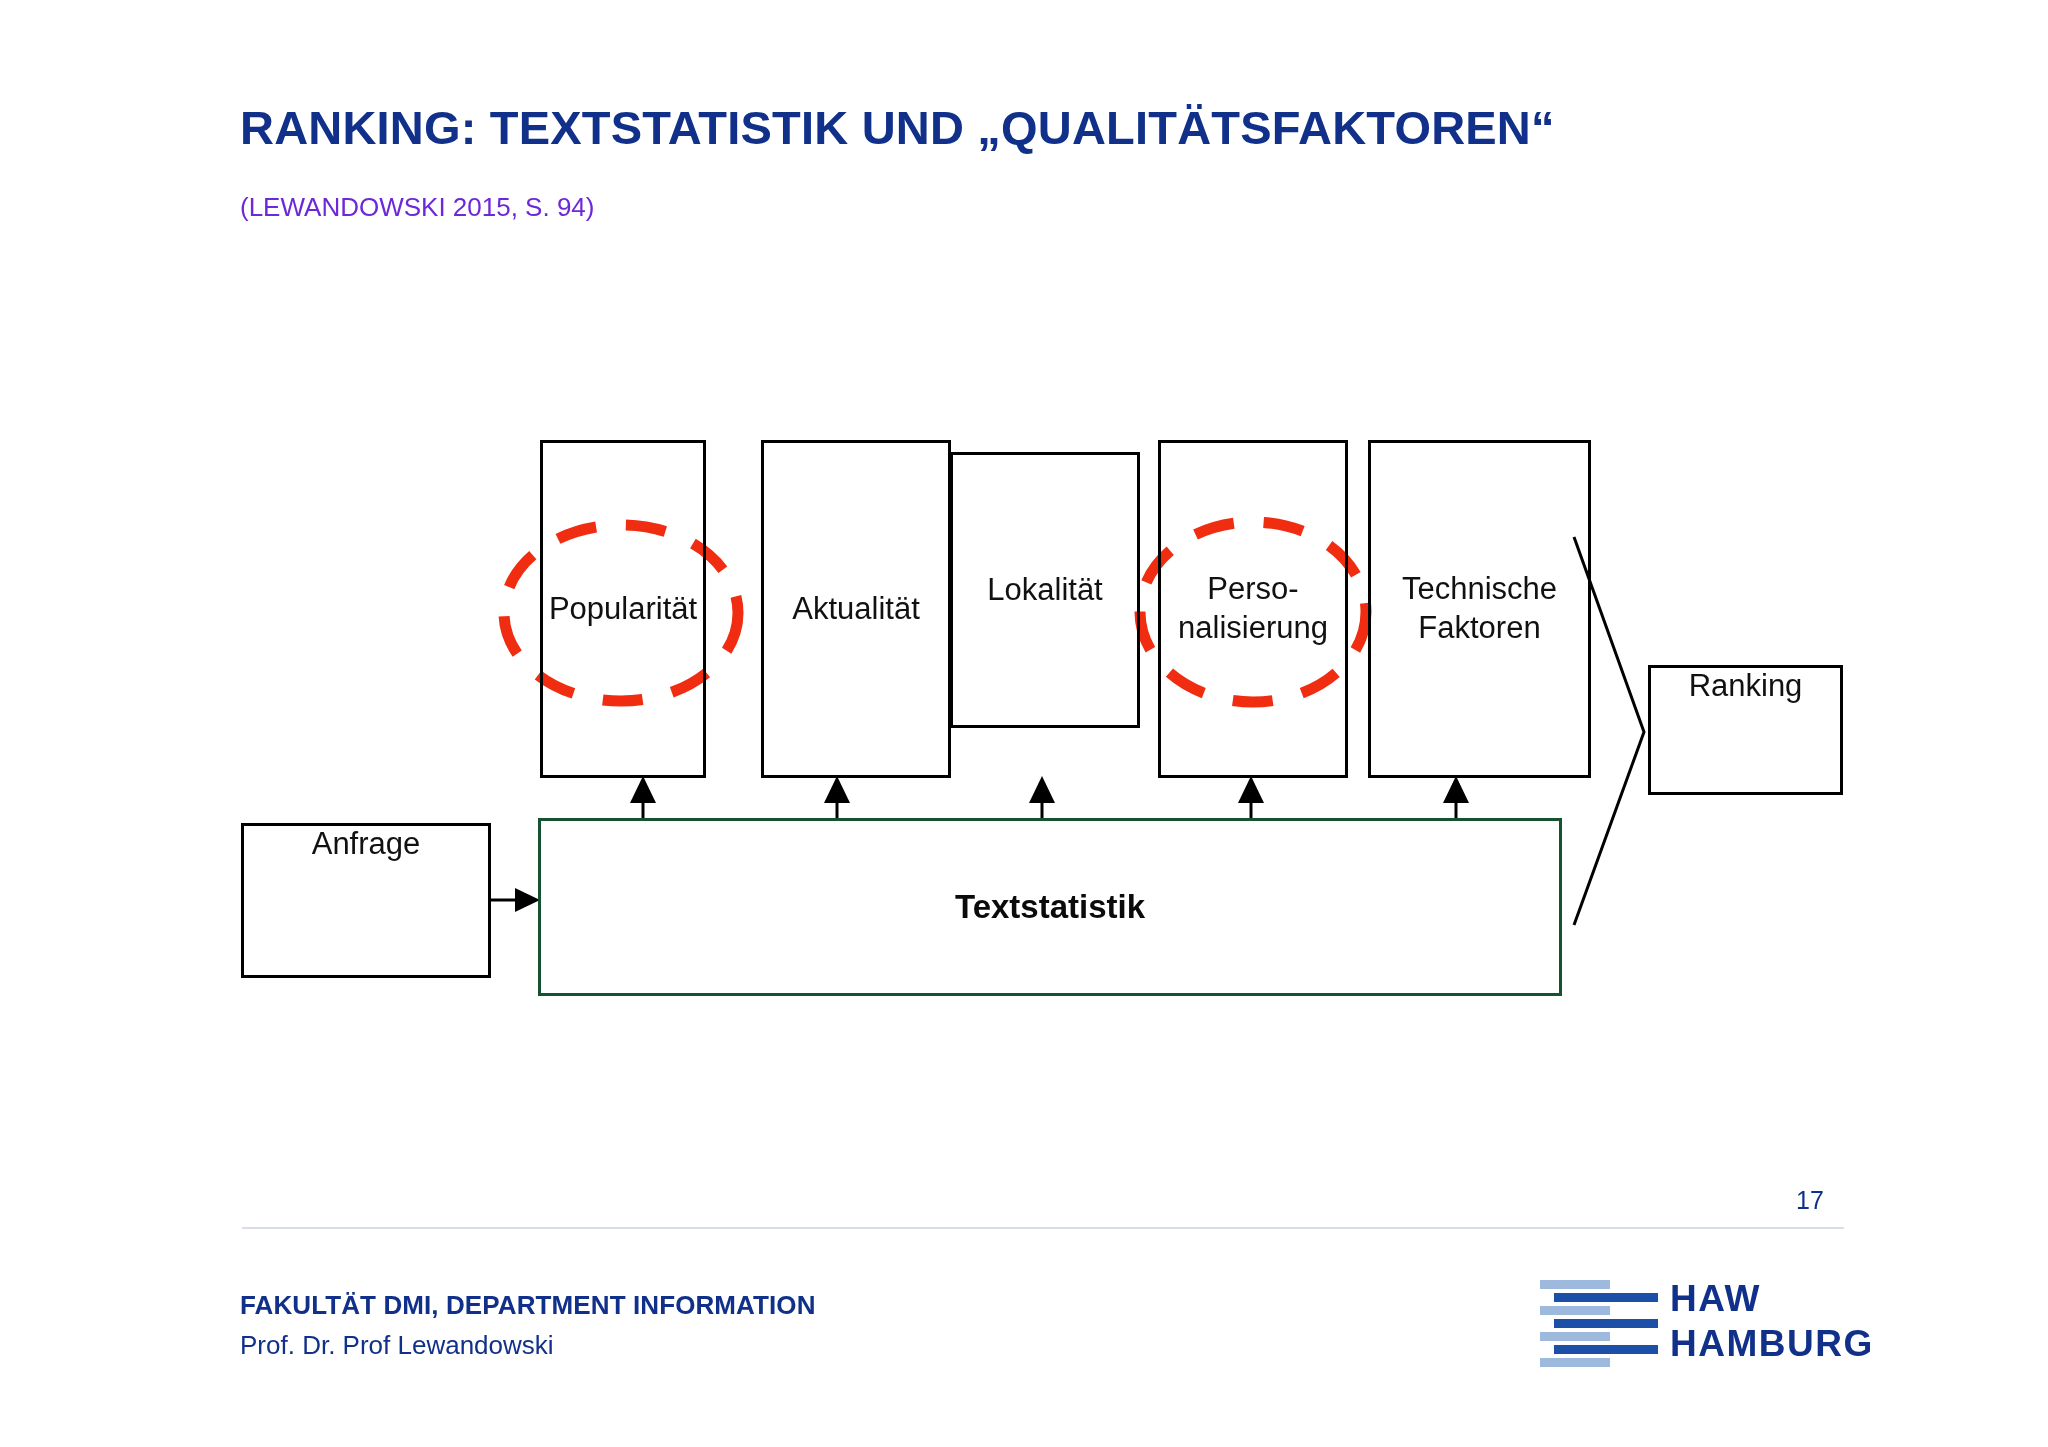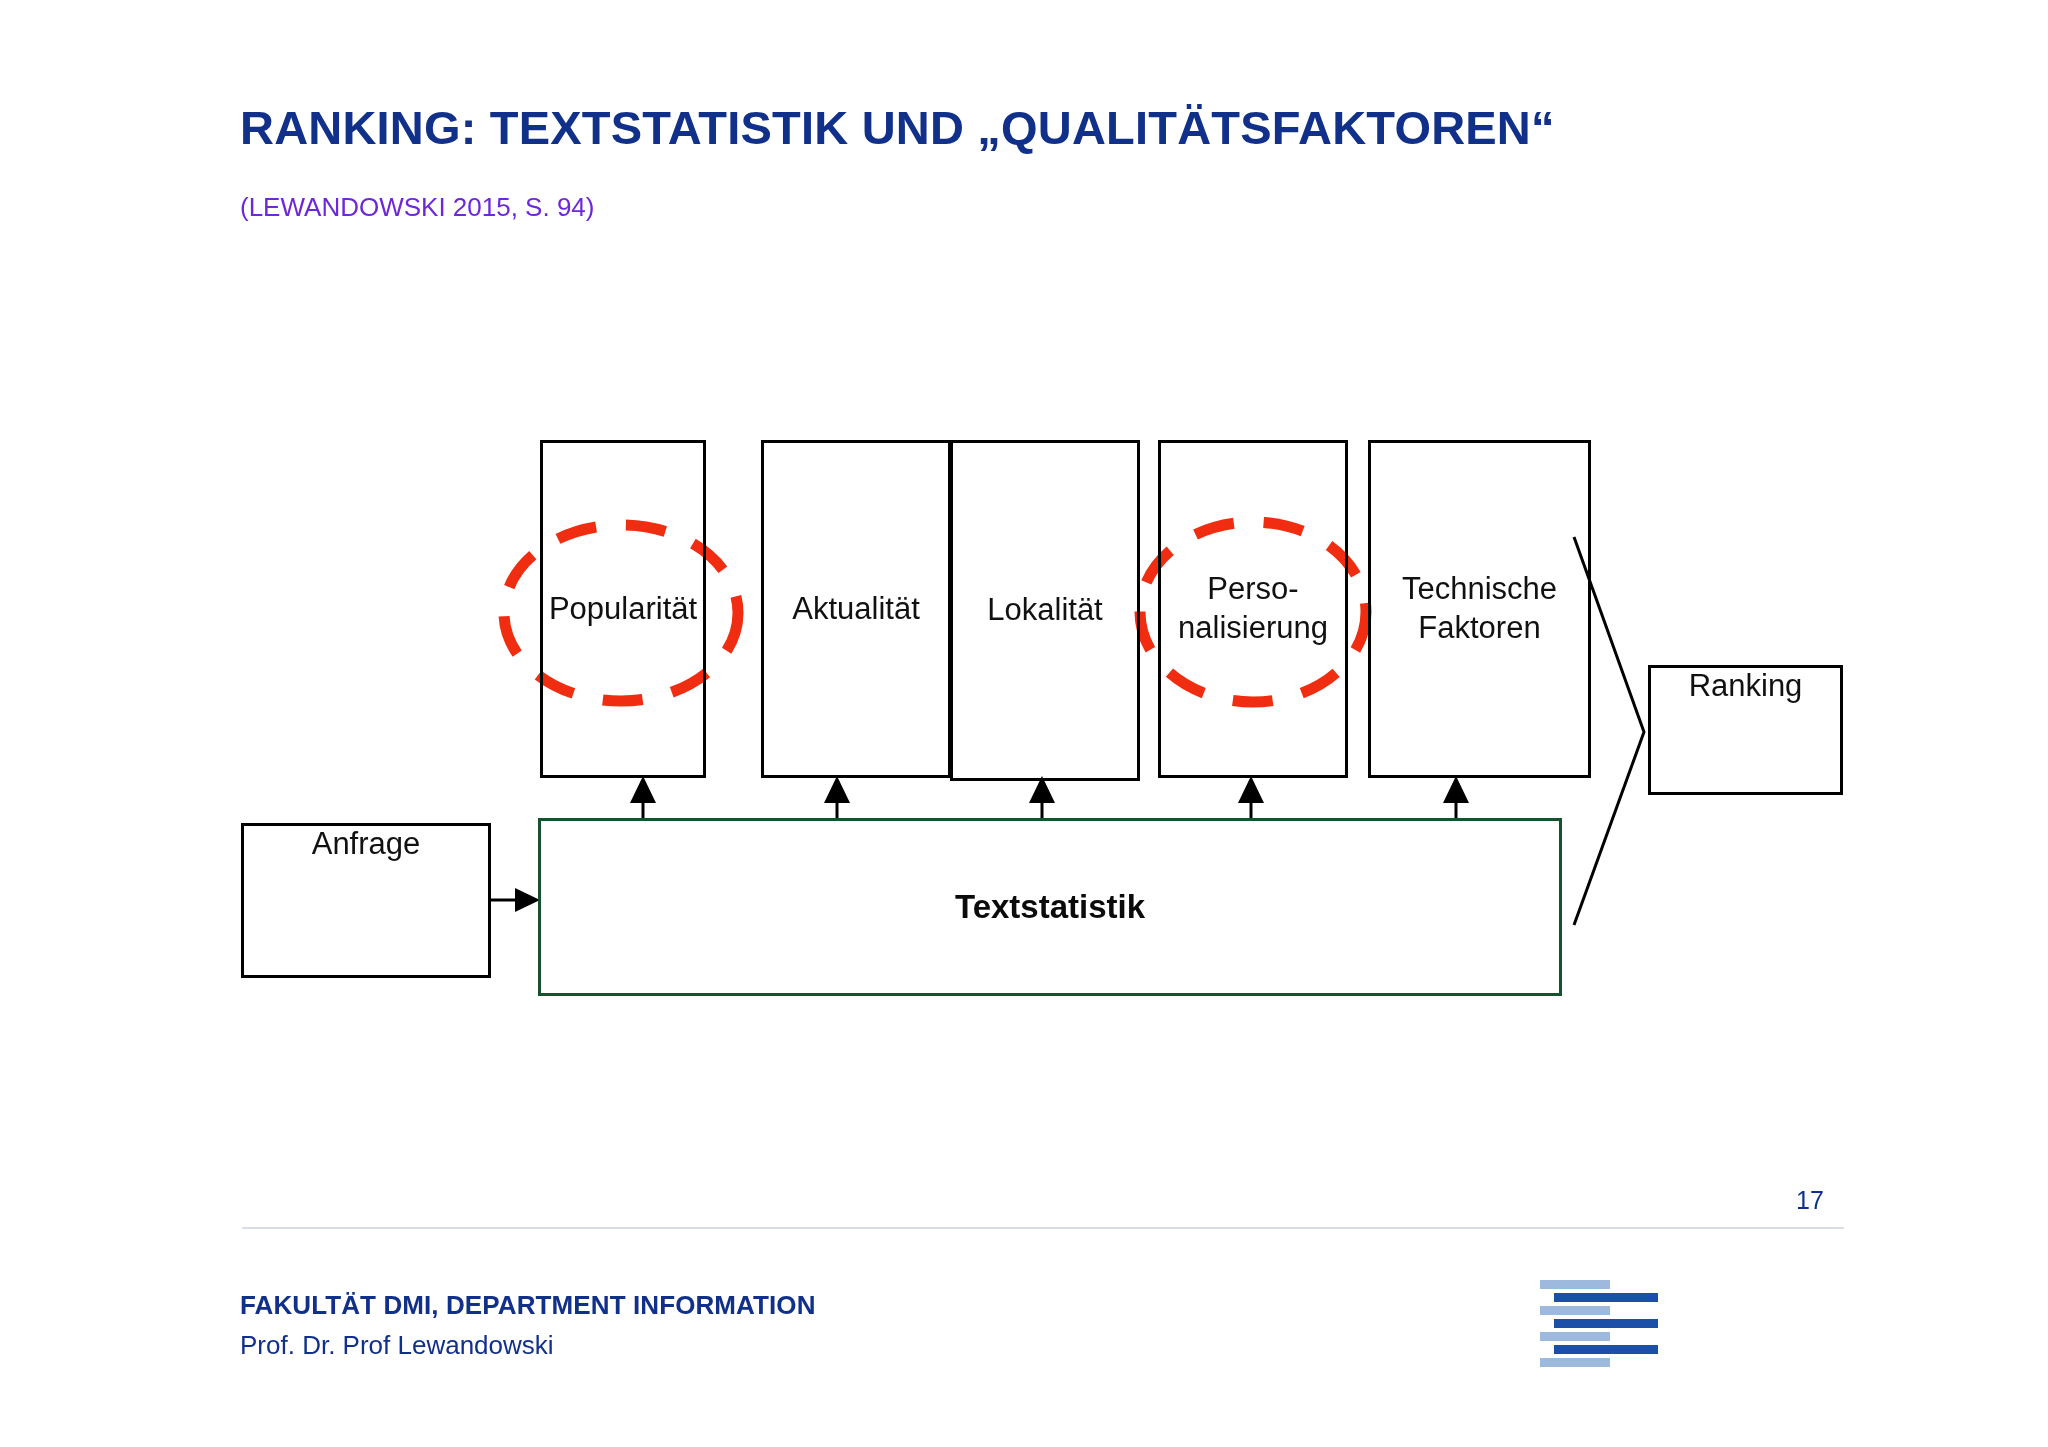--- a/index.html
+++ b/index.html
@@ -194,21 +194,21 @@
 </svg>
 
 <div class="factor-box" style="left:540px; top:440px; width:166px; height:338px;">
   <span class="label">Popularität</span>
 </div>
 
 <div class="factor-box" style="left:745px; top:440px; width:190px; height:338px;margin-left:16px;">
   <span class="label">Aktualität</span>
 </div>
 
-<div class="factor-box" style="left:950px; top:440px; width:190px; height:341px;">
+<div class="factor-box" style="left:950px; top:452px; width:190px; height:276px;">
   <span class="label">Lokalität</span>
 </div>
 
 <div class="factor-box" style="left:1158px; top:440px; width:190px; height:338px;">
   <span class="label">
     <span>Perso-</span><br>
     <span>nalisierung</span>
   </span>
 </div>
 
@@ -241,13 +241,17 @@
 <div id="haw-logo">
   <div id="haw-bars">
     <div class="haw-bar light" style="left:0px;   top:2px;  width:70px;"></div>
     <div class="haw-bar dark" style="left:14px;  top:15px; width:104px;"></div>
     <div class="haw-bar light" style="left:0px;   top:28px; width:70px;"></div>
     <div class="haw-bar dark" style="left:14px;  top:41px; width:104px;"></div>
     <div class="haw-bar light" style="left:0px;   top:54px; width:70px;"></div>
     <div class="haw-bar dark" style="left:14px;  top:67px; width:104px;"></div>
     <div class="haw-bar light" style="left:0px;   top:80px; width:70px;"></div>
   </div>
+  <div id="haw-wordmark">
+    <div>HAW</div>
+    <div>HAMBURG</div>
+  </div>
 </div>
 
 </body></html>

